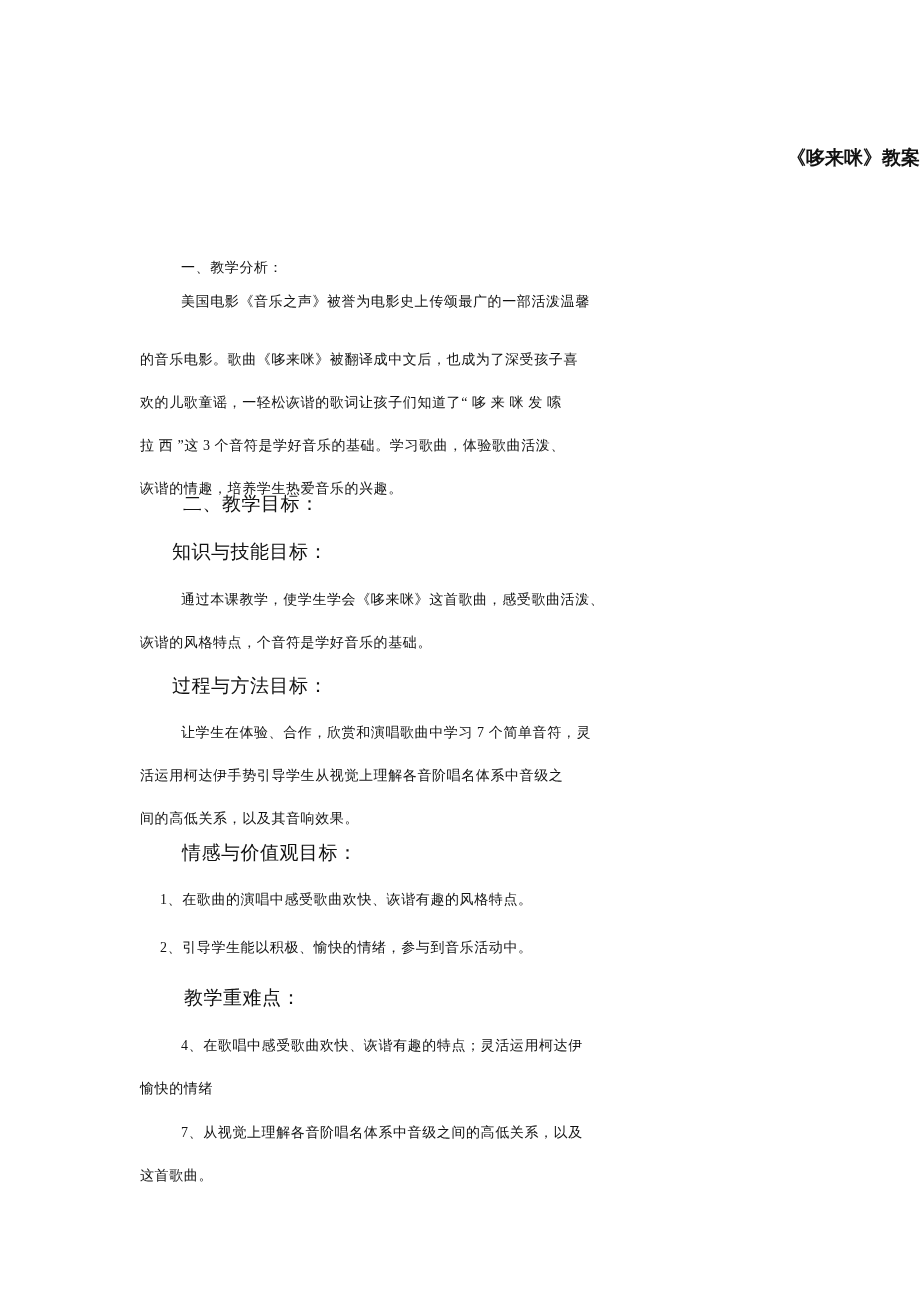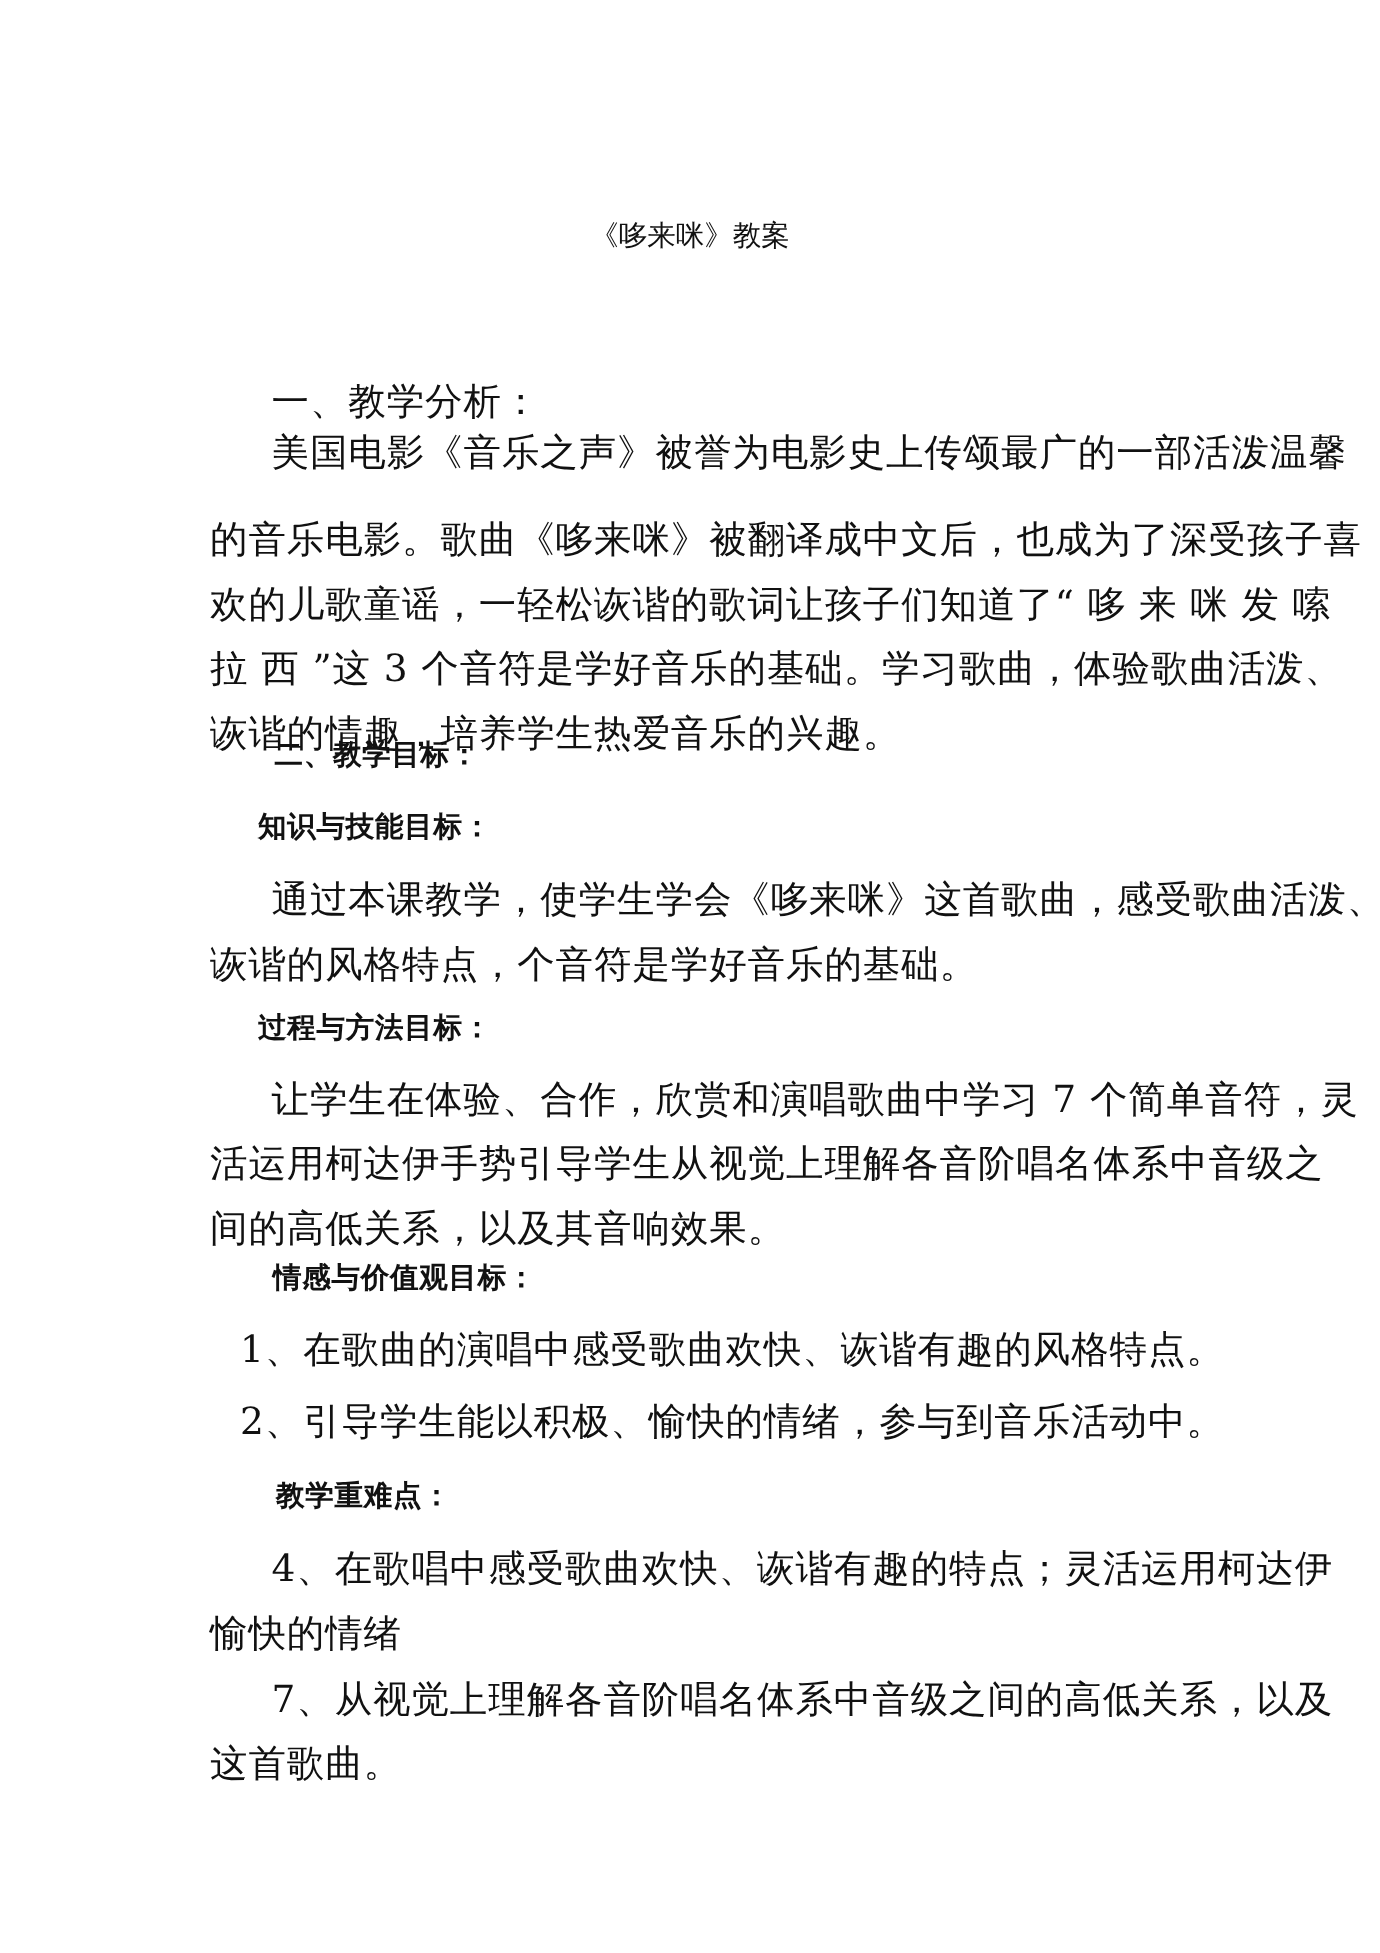--- a/index.html
+++ b/index.html
@@ -1,22 +1,22 @@
 <!DOCTYPE html>
 <html><head>
   <meta charset="utf-8">
   <style>
     html, body { margin: 0; padding: 0; background: #ffffff; }
     body { width: 920px; height: 1302px; position: relative; overflow: hidden;
            font-family: "DejaVu Serif", "Liberation Serif", serif; color: #111111; }
-    .line { position: absolute; left: 140px; white-space: nowrap; font-size: 25px; line-height: 28px; letter-spacing: 0.6px; }
+    .line { position: absolute; left: 140px; white-space: nowrap; font-size: 14px; line-height: 28px; letter-spacing: 0.6px; font-family: Liberation Serif, serif; }
     .ind { left: 181px; }
-    .bold { font-family: "DejaVu Sans", "Liberation Sans", sans-serif; font-weight: bold; font-size: 19px; letter-spacing: 0.5px; }
-    .title { position: absolute; left: 0; width: 920px; text-align: center; top: 143px;
-             font-family: "DejaVu Sans", "Liberation Sans", sans-serif; font-weight: normal; font-size: 19px; line-height: 28px; }
+    .bold { font-family: "DejaVu Sans", "Liberation Sans", sans-serif; font-weight: normal; font-size: 19px; letter-spacing: 0.5px; }
+    .title { position: absolute; left: 0; width: 920px; text-align: right; top: 143px;
+             font-family: "DejaVu Sans", "Liberation Sans", sans-serif; font-weight: bold; font-size: 19px; line-height: 28px; }
   </style>
 </head>
 <body>
 
 <div>
   <div class="title">《哆来咪》教案</div>
 
   <div class="line ind" style="top:254px">一、教学分析：</div>
   <div class="line ind" style="top:288px">美国电影《音乐之声》被誉为电影史上传颂最广的一部活泼温馨</div>
   <div class="line" style="top:346px">的音乐电影。歌曲《哆来咪》被翻译成中文后，也成为了深受孩子喜</div>

